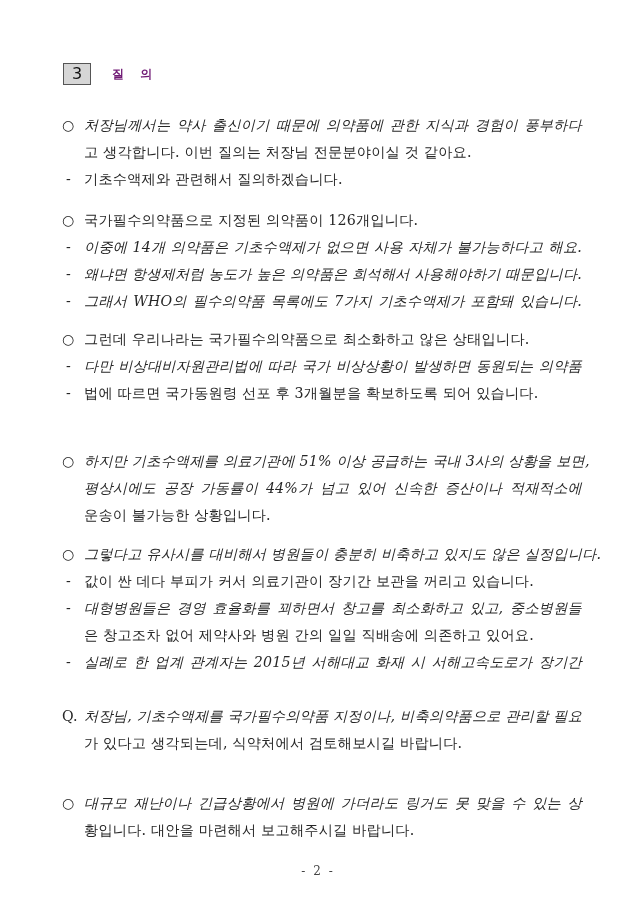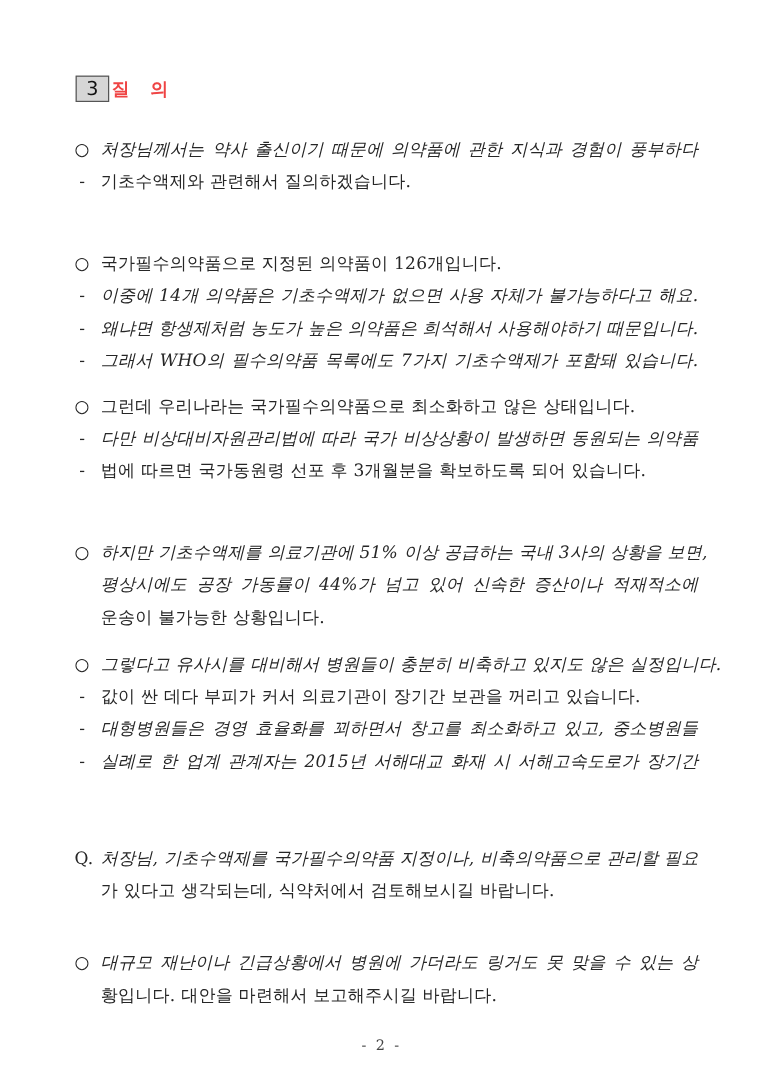--- a/index.html
+++ b/index.html
@@ -28,26 +28,26 @@
       border: 1px solid #555555;
       background: #d6d6d6;
       font-family: "DejaVu Sans", "Liberation Sans", sans-serif;
       font-size: 16px;
       line-height: 20px;
       text-align: center;
       color: #111111;
       box-sizing: content-box;
     }
     .heading-title {
-      margin-left: 2px;
+      margin-left: 21px;
       font-family: "DejaVu Sans", "Liberation Sans", sans-serif;
       font-weight: bold;
-      font-size: 15px;
+      font-size: 12px;
       letter-spacing: 6px;
-      color: #ef4444;
+      color: #701a75;
     }
     .block {
       position: absolute;
       left: 62px;
       width: 520px;
     }
     .line {
       position: relative;
       font-size: 14.2px;
       line-height: 27px;
@@ -92,20 +92,23 @@
 <div class="heading">
   <div class="heading-num">3</div>
   <div class="heading-title">질 의</div>
 </div>
 
 <div class="block" style="top:112px;">
   <div class="line justify">
     <span class="marker">○</span>
     <span class="txt">처장님께서는 약사 출신이기 때문에 의약품에 관한 지식과 경험이 풍부하다</span>
   </div>
+  <div class="line cont">
+    <span class="txt">고 생각합니다. 이번 질의는 처장님 전문분야이실 것 같아요.</span>
+  </div>
   <div class="line dash">
     <span class="marker">-</span>
     <span class="txt">기초수액제와 관련해서 질의하겠습니다.</span>
   </div>
 </div>
 
 <div class="block" style="top:207px;">
   <div class="line">
     <span class="marker">○</span>
     <span class="txt">국가필수의약품으로 지정된 의약품이 126개입니다.</span>
@@ -158,20 +161,23 @@
     <span class="txt">그렇다고 유사시를 대비해서 병원들이 충분히 비축하고 있지도 않은 실정입니다.</span>
   </div>
   <div class="line dash">
     <span class="marker">-</span>
     <span class="txt">값이 싼 데다 부피가 커서 의료기관이 장기간 보관을 꺼리고 있습니다.</span>
   </div>
   <div class="line dash justify">
     <span class="marker">-</span>
     <span class="txt">대형병원들은 경영 효율화를 꾀하면서 창고를 최소화하고 있고, 중소병원들</span>
   </div>
+  <div class="line cont">
+    <span class="txt">은 창고조차 없어 제약사와 병원 간의 일일 직배송에 의존하고 있어요.</span>
+  </div>
   <div class="line dash justify">
     <span class="marker">-</span>
     <span class="txt">실례로 한 업계 관계자는 2015년 서해대교 화재 시 서해고속도로가 장기간</span>
   </div>
 </div>
 
 <div class="block" style="top:703px;">
   <div class="line justify">
     <span class="marker">Q.</span>
     <span class="txt">처장님, 기초수액제를 국가필수의약품 지정이나, 비축의약품으로 관리할 필요</span>

